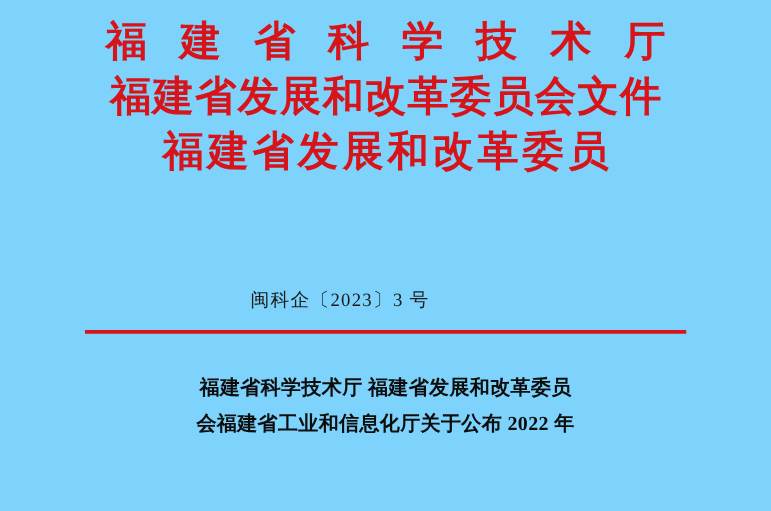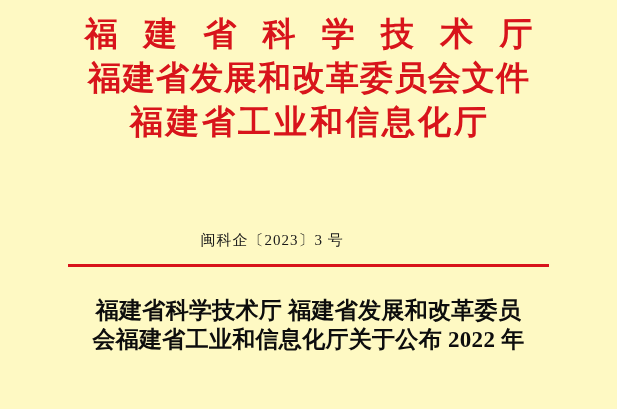--- a/index.html
+++ b/index.html
@@ -10,21 +10,21 @@
     width: 617px;
     height: 409px;
     background: #ffffff;
     font-family: "Liberation Serif", serif;
     overflow: hidden;
   }
   .page {
     position: relative;
     width: 617px;
     height: 409px;
-    background: #fef9c3;
+    background: #7dd3fc;
     box-sizing: border-box;
   }
 
   
   .masthead {
     position: absolute;
     top: 18px;
     left: 0;
     width: 617px;
     text-align: center;
@@ -79,38 +79,38 @@
 
   
   .title-block {
     position: absolute;
     top: 296px;
     left: 0;
     width: 617px;
     text-align: center;
     font-family: "Liberation Serif", serif;
     font-weight: bold;
-    font-size: 23px;
+    font-size: 16px;
     line-height: 29px;
     color: #0d0d0d;
   }
   .title-line {
     white-space: nowrap;
     letter-spacing: 0.3px;
   }
 </style>
 </head>
 <body>
 
 <div class="page">
 
   <div class="masthead">
     <div class="masthead-line l1">福 建 省 科 学 技 术 厅</div>
     <div class="masthead-line l2">福建省发展和改革委员会文件</div>
-    <div class="masthead-line l3">福建省工业和信息化厅</div>
+    <div class="masthead-line l3">福建省发展和改革委员</div>
   </div>
 
   <div class="doc-number">闽科企〔2023〕3 号</div>
 
   <div class="red-rule"></div>
 
   <div class="title-block">
     <div class="title-line">福建省科学技术厅  福建省发展和改革委员</div>
     <div class="title-line">会福建省工业和信息化厅关于公布 2022 年</div>
   </div>

